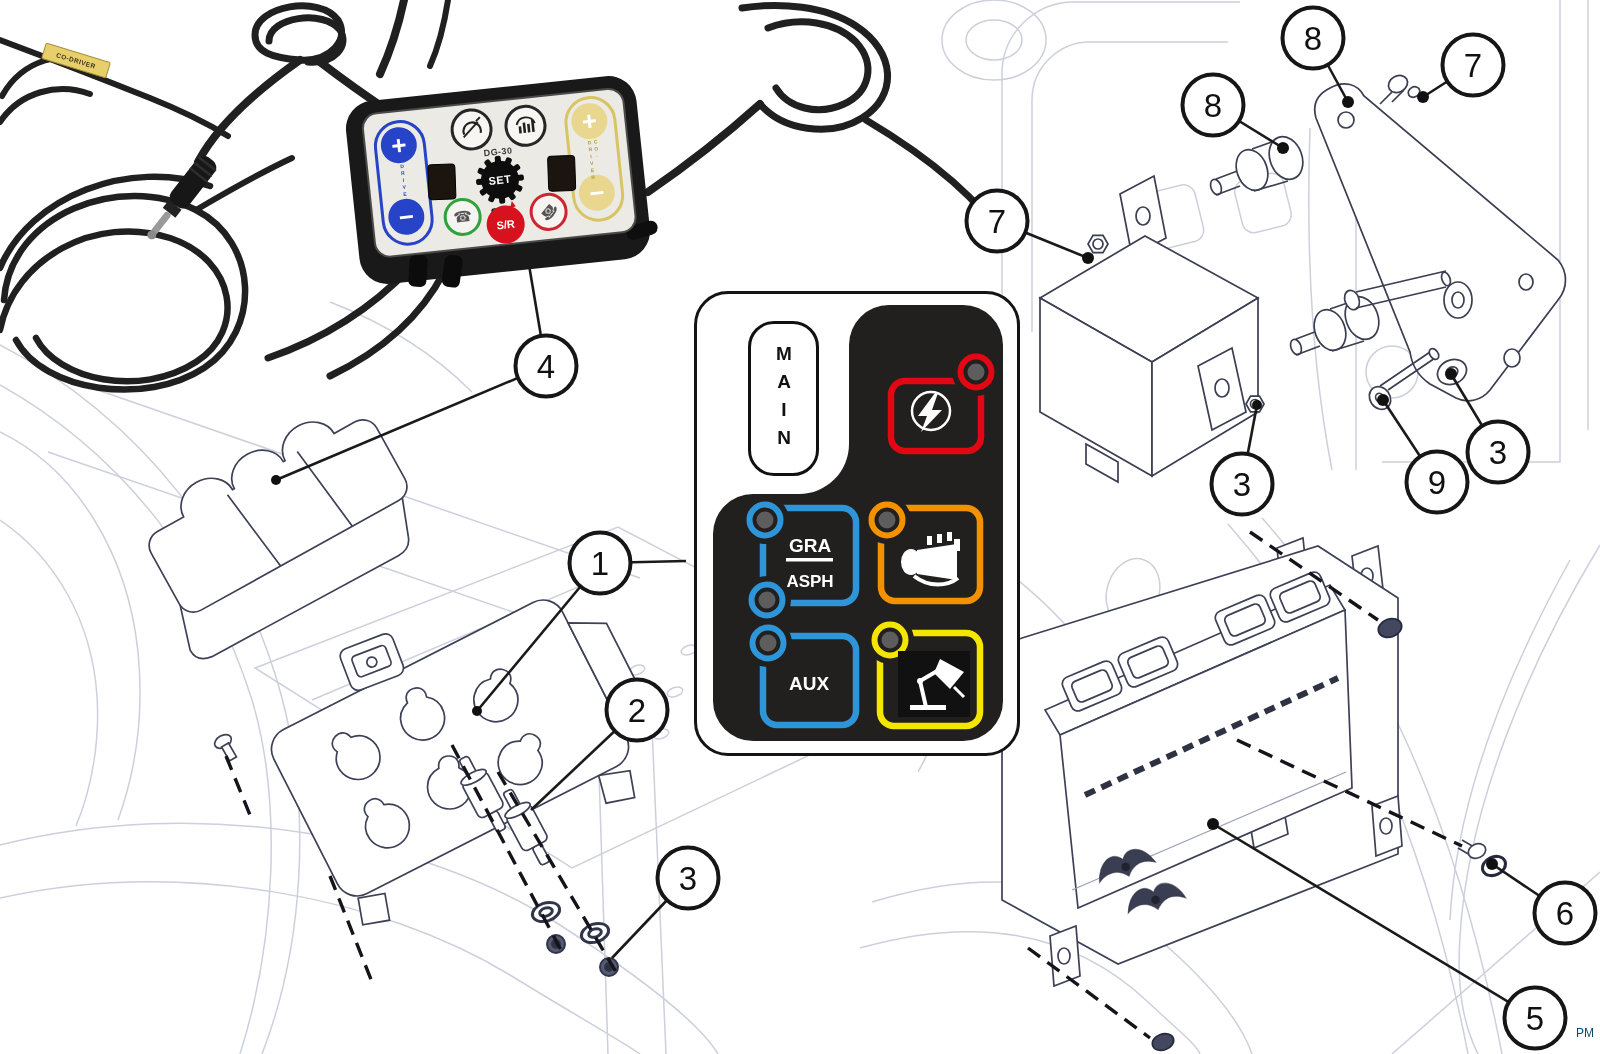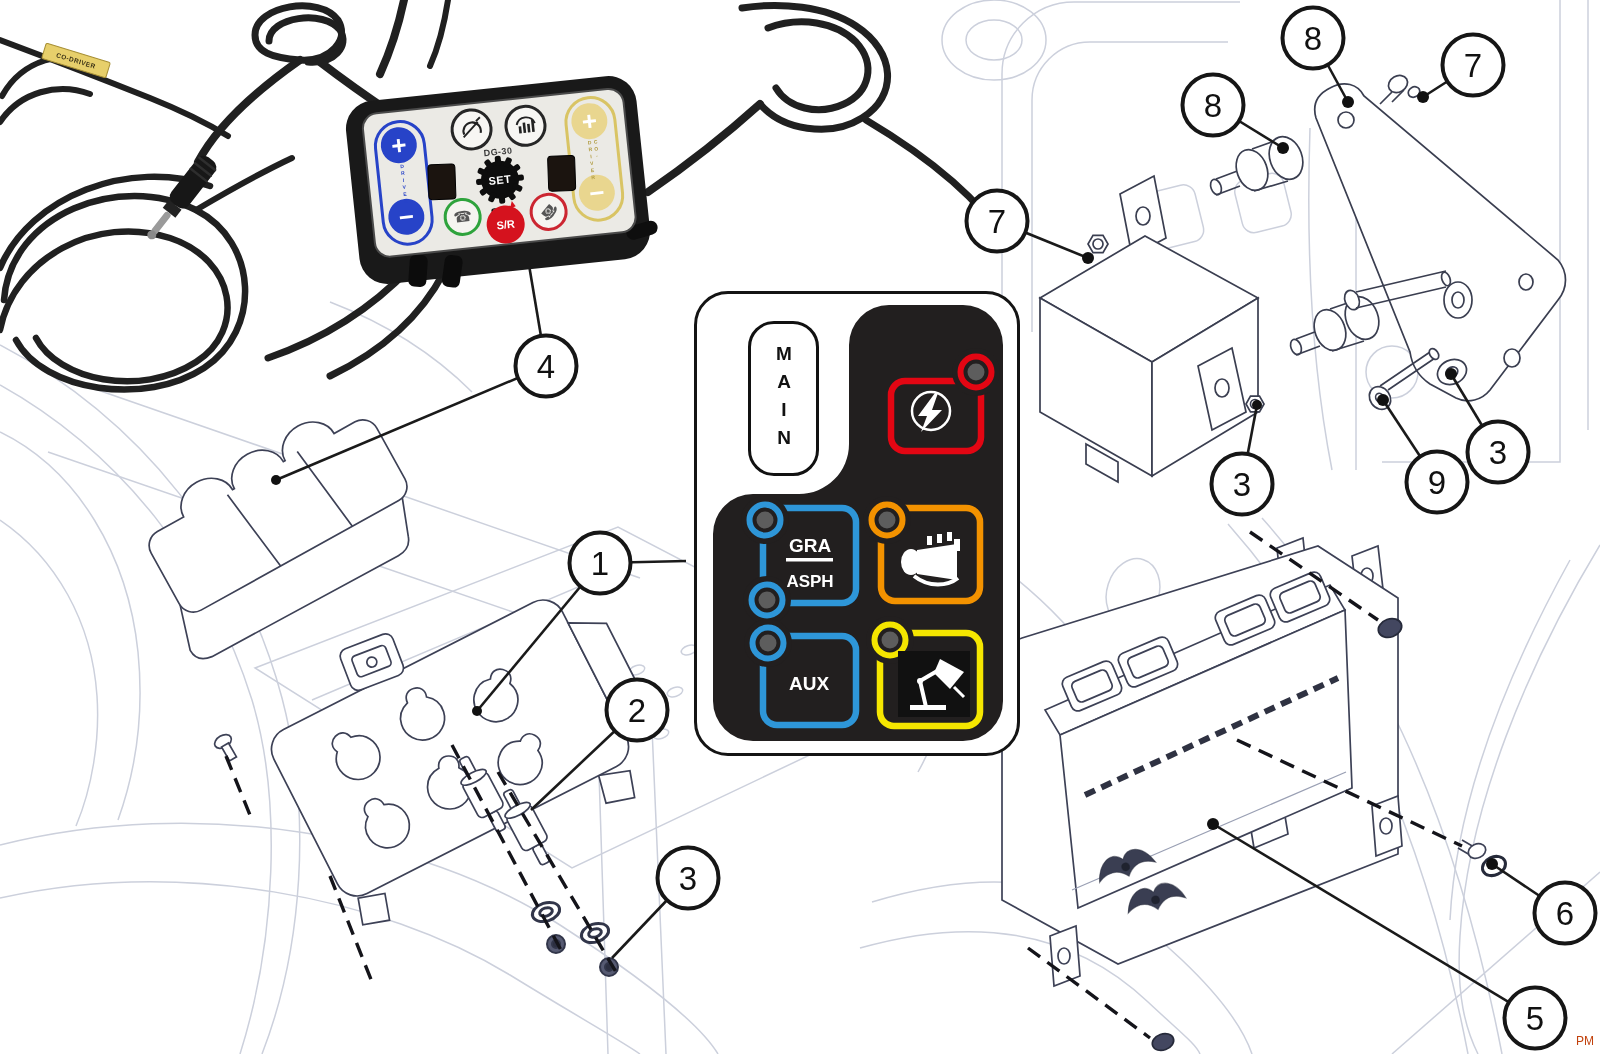--- a/index.html
+++ b/index.html
@@ -50,21 +50,21 @@
   .tag{position:absolute;left:42px;top:52px;width:66px;height:15px;background:#e7cf6b;border:1px solid #a78f35;
        border-radius:2px;transform:rotate(17deg);display:flex;align-items:center;justify-content:center;
        font-size:6.5px;font-weight:bold;color:#3a3116;letter-spacing:.5px;z-index:11;}
   
   .panel{position:absolute;left:694px;top:291px;width:320px;height:459px;background:#fff;border:3.5px solid #141414;
          border-radius:34px;z-index:20;}
   .panel svg{position:absolute;left:0;top:0;}
   .main-pill{position:absolute;left:51px;top:27px;width:65px;height:149px;border:3.5px solid #111;border-radius:26px;
              display:flex;align-items:center;justify-content:center;background:#fff;}
   .main-pill span{writing-mode:vertical-rl;text-orientation:upright;font-size:19px;font-weight:bold;color:#111;letter-spacing:7px;}
-  .pagecode{position:absolute;right:6px;bottom:6px;font-size:12px;color:#c2410c;z-index:41;}
+  .pagecode{position:absolute;right:6px;bottom:14px;font-size:12px;color:#0c4a6e;z-index:41;}
 </style>
 </head>
 <body>
 
 <div class="stage">
 
 <svg class="art" width="1600" height="1054" viewBox="0 0 1600 1054">
 
   <g stroke="#ccd0dc" stroke-width="1.5" fill="none">
     <path d="M0,345 C140,418 242,548 282,698 C312,812 303,948 262,1054"></path>

